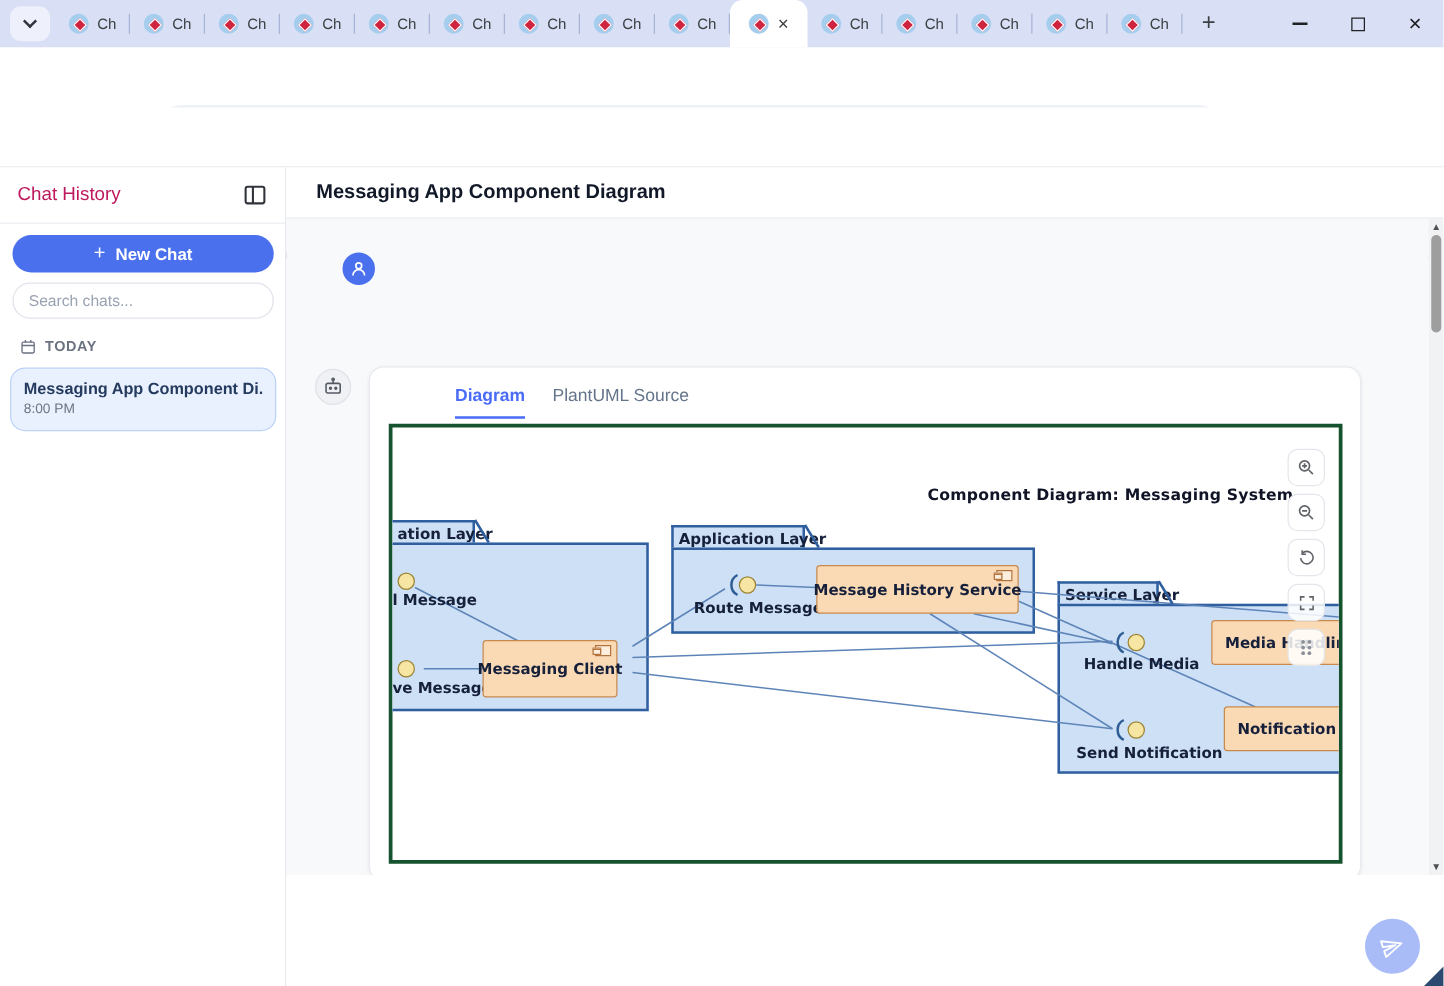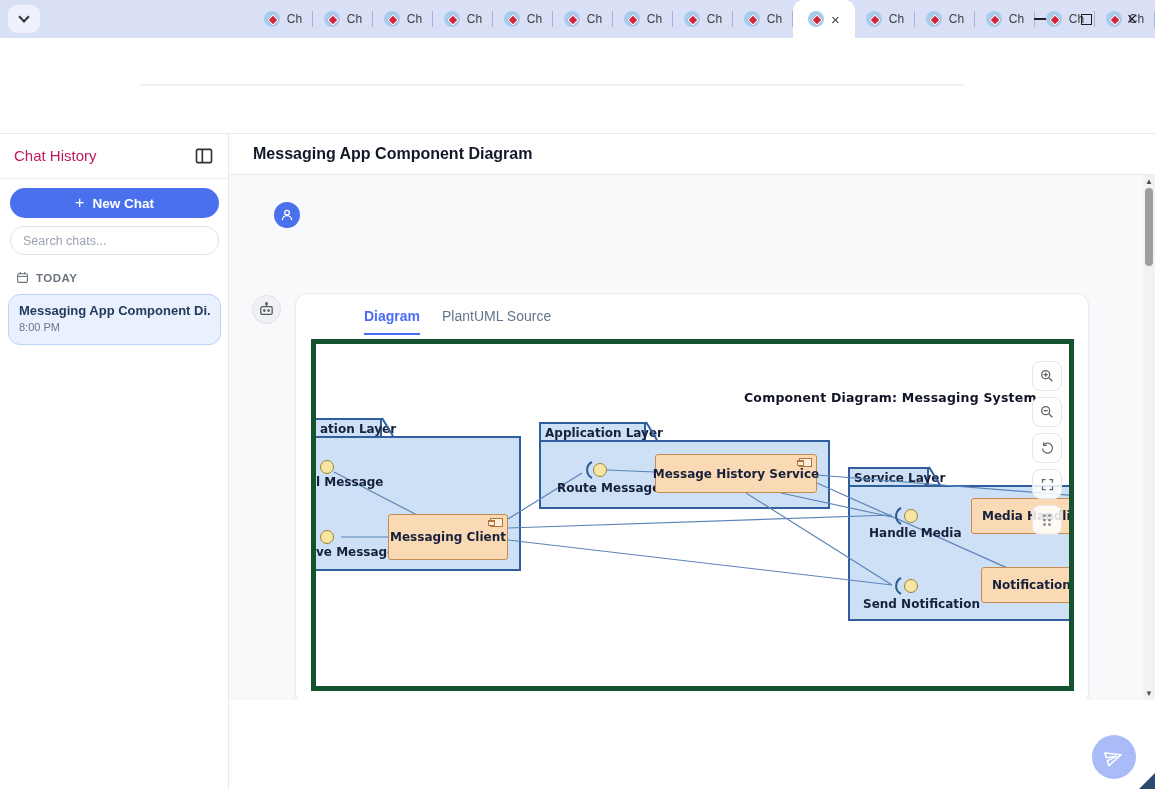--- a/index.html
+++ b/index.html
@@ -1,21 +1,21 @@
 <!DOCTYPE html>
 <html><head>
 <meta charset="utf-8">
 <style>
   * { margin:0; padding:0; box-sizing:border-box; }
   html,body { width:1155px; height:789px; overflow:hidden; }
   body { font-family:"Liberation Sans", sans-serif; }
   #screen { position:relative; width:1155px; height:789px; background:#fff; overflow:hidden; }
 
   
-  #tabstrip { position:absolute; left:0; top:0; width:1155px; height:38px; background:#d9e0f6; display:flex; align-items:flex-end;flex-direction:column; }
+  #tabstrip { position:absolute; left:0; top:0; width:1155px; height:38px; background:#d9e0f6; display:flex; align-items:flex-end; }
   .tab-search-btn { position:absolute; left:8px; top:5px; width:32px; height:28px; border-radius:9px; background:#eef1fb; display:flex; align-items:center; justify-content:center; }
   .caret-down { width:8px; height:8px; border-right:2px solid #30343a; border-bottom:2px solid #30343a; transform:rotate(45deg); margin-top:-4px; }
   #tab-list { display:flex; align-items:flex-end; margin-left:44px; height:38px; }
   .ctab { width:60px; height:38px; display:flex; align-items:center; justify-content:center; gap:7px; position:relative; }
   .ctab:not(.active)::after { content:""; position:absolute; right:0; top:11px; width:1px; height:16px; background:#a9b3d8; }
   .ctab.active { width:62px; background:#fff; border-radius:10px 10px 0 0; }
   .ctab.active::after { display:none; }
   .favicon { width:16px; height:16px; border-radius:50%; background:#a5cdee; position:relative; display:inline-block; }
   .fav-diamond { position:absolute; left:5px; top:5px; width:8px; height:8px; background:#cf2440; border:1px solid #fff; transform:rotate(45deg); }
   .ctab-label { font-size:12px; color:#3c4043; }
@@ -67,21 +67,21 @@
   #chat-area { position:absolute; left:229px; top:175px; width:914px; height:525px; background:#f8f9fb; overflow:hidden; }
   #user-avatar { position:absolute; left:45px; top:27px; width:26px; height:26px; border-radius:50%; background:#4a70ee; display:flex; align-items:center; justify-content:center; }
   #user-bubble { position:absolute; left:86px; top:30px; width:802px; height:64px; background:#4a71ee; border-radius:8px; color:#fff; font-size:14px; line-height:26px; padding:7px 16px; }
   #bot-avatar { position:absolute; left:23px; top:120px; width:29px; height:29px; border-radius:50%; background:#f0f1f4; border:1px solid #e0e2e8; display:flex; align-items:center; justify-content:center; }
   #result-card { position:absolute; left:66px; top:118px; width:794px; height:412px; background:#fff; border:1px solid #e8eaf0; border-radius:12px; box-shadow:0 1px 3px rgba(0,0,0,.05); }
   .card-tab { position:absolute; top:14px; font-size:14px;margin-left:42px; }
   #tab-diagram { left:26px; color:#4a6cf7; font-weight:bold; padding-bottom:9px; border-bottom:2px solid #4a6cf7; }
   #tab-plantuml { left:104px; color:#64748b; }
 
   
-  #dg { position:absolute; left:15px; top:45px; width:763px; height:352px; border:5px solid #14532d; background:#fff; overflow:hidden; font-family:"DejaVu Sans",sans-serif; }
+  #dg { position:absolute; left:15px; top:45px; width:763px; height:352px; border:3px solid #14532d; background:#fff; overflow:hidden; font-family:"DejaVu Sans",sans-serif; }
   #dg-title { position:absolute; left:428px; top:46px; font-size:12.5px; font-weight:bold; color:#101426; letter-spacing:.2px; white-space:nowrap; }
   .pkg-tab { position:absolute; height:19px; background:#cde0f6; border:2px solid #2f5f9e; border-bottom:none; display:flex; align-items:center; }
   .pkg-tab span { font-size:12px; font-weight:bold; color:#16203a; white-space:nowrap; padding-left:4px; }
   .pkg-body { position:absolute; background:#cde0f6; border:2px solid #2f5f9e; }
   #dg-lines { position:absolute; left:0; top:0; z-index:3; }
   .comp { position:absolute; background:#fad9b5; border:1.5px solid #c98a4e; border-radius:3px; z-index:4; display:flex; align-items:center; justify-content:center; }
   .comp span { font-size:12px; font-weight:bold; color:#16203a; white-space:nowrap; }
   .comp-ic { position:absolute; right:4px; top:3px; width:13px; height:9px; border:1px solid #b4743c; background:#fdeedd; }
   .comp-ic::before, .comp-ic::after { content:""; position:absolute; left:-3px; width:5px; height:2.5px; background:#fdeedd; border:1px solid #b4743c; }
   .comp-ic::before { top:0.5px; } .comp-ic::after { bottom:0.5px; }
@@ -409,21 +409,21 @@
         <div class="ball" style="left:277px;top:119px"></div>
         <div class="ball" style="left:588px;top:165px"></div>
         <div class="ball" style="left:588px;top:235px"></div>
 
         <div class="dg-label" style="left:0px;top:131px">l Message</div>
         <div class="dg-label" style="left:0px;top:201px">ve Message</div>
         <div class="dg-label" style="left:241px;top:137px">Route Message</div>
         <div class="dg-label" style="left:553px;top:182px">Handle Media</div>
         <div class="dg-label" style="left:547px;top:253px">Send Notification</div>
 
-        <div class="comp" style="left:72px;top:170px;width:120px;height:46px">
+        <div class="comp" style="left:72px;top:170px;width:108px;height:46px">
             <span>Messaging Client</span>
             <i class="comp-ic"></i>
           </div>
         <div class="comp" style="left:339px;top:110px;width:162px;height:39px">
             <span>Message History Service</span>
             <i class="comp-ic"></i>
           </div>
         <div class="comp" style="left:655px;top:154px;width:130px;height:36px;justify-content:flex-start;padding-left:10px">
             <span>Media Handling Se</span>
           </div>

